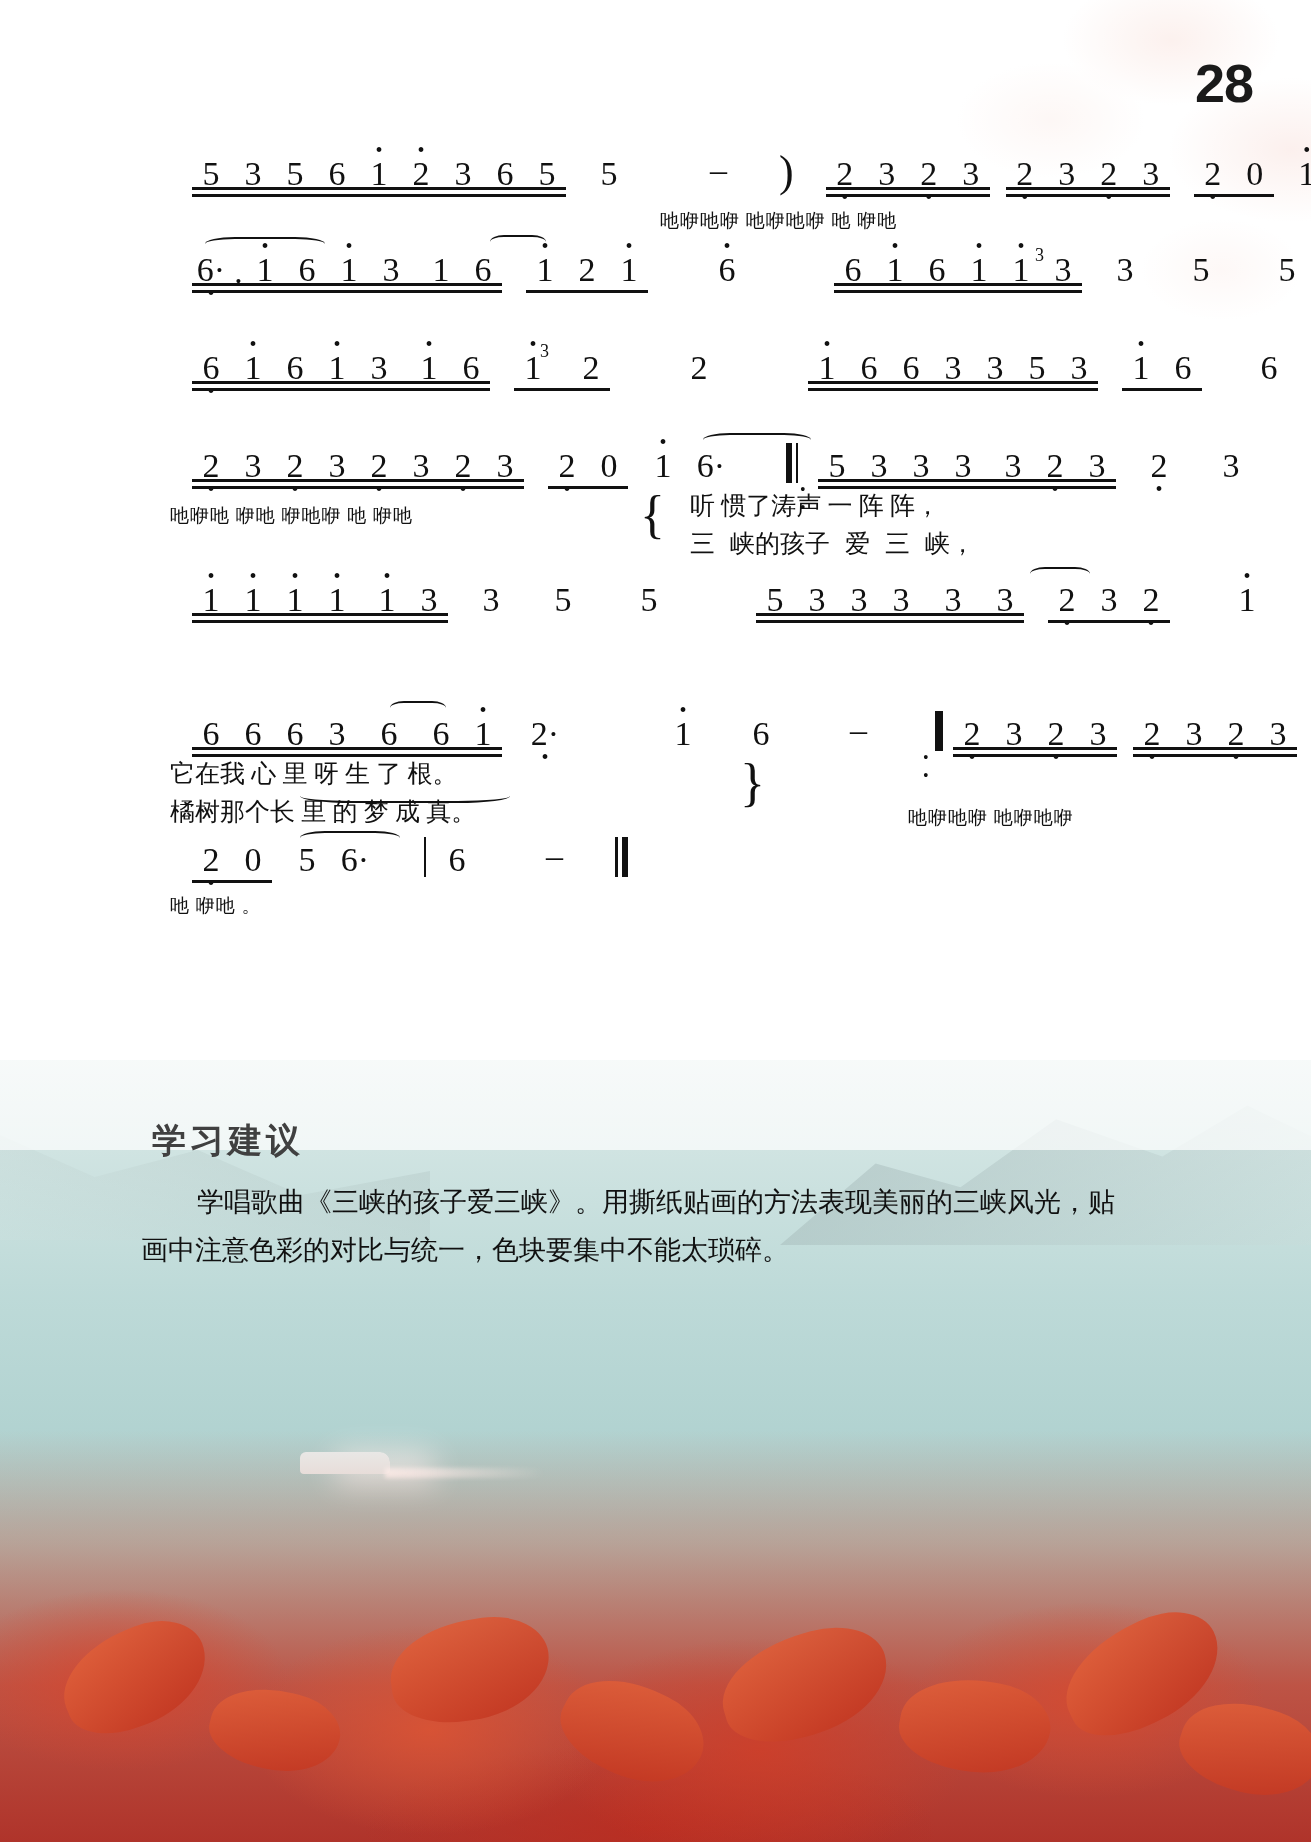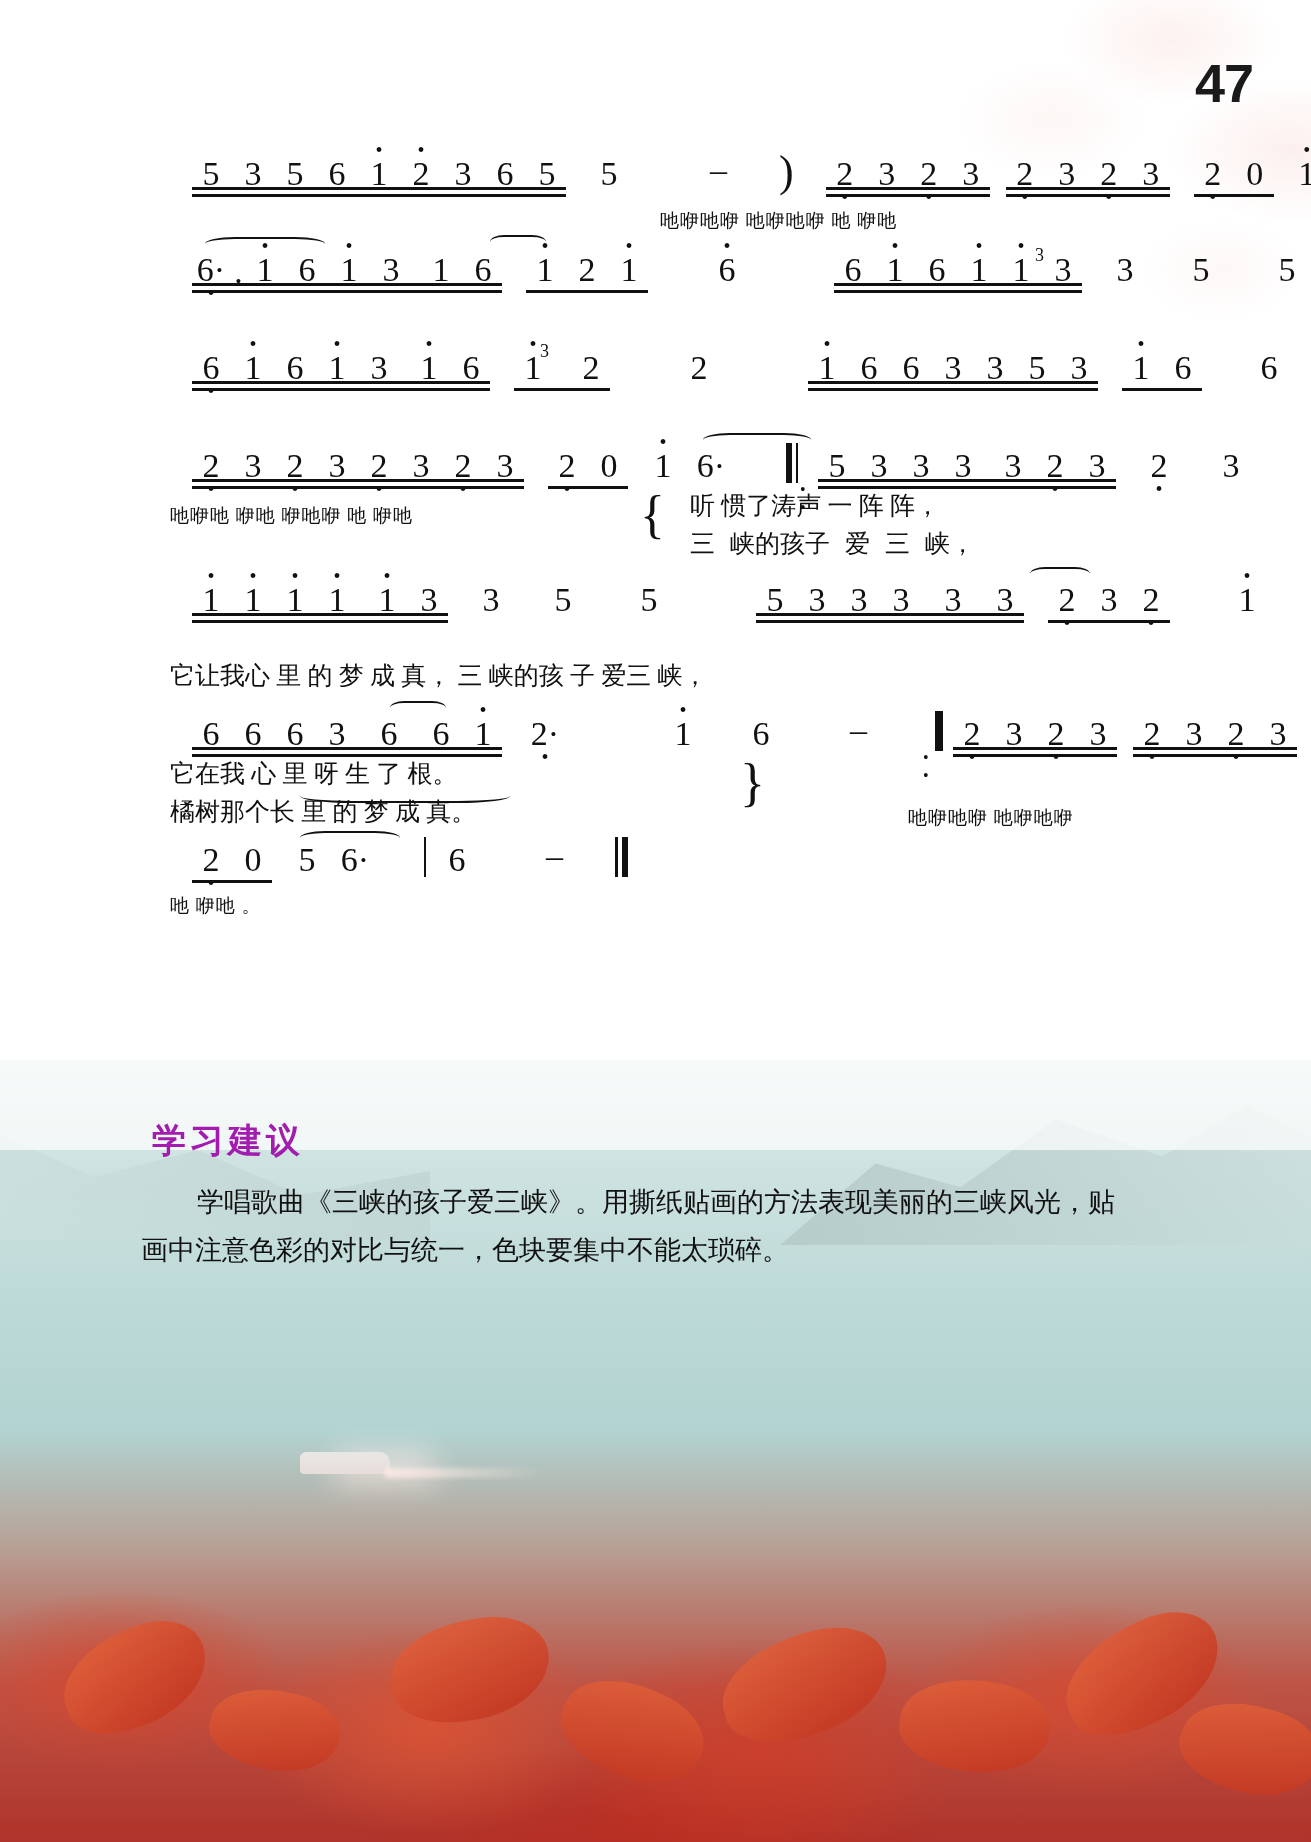--- a/index.html
+++ b/index.html
@@ -172,21 +172,21 @@
   }
   .slur-brace {
     position:absolute; font-size:44px; color:#111; font-family:"Liberation Serif",serif;
   }
   .triplet { position:absolute; font-size:18px; color:#111; }
 
   
   .suggest-title {
     position:absolute; left:152px; top:1118px;
     font-family:"Liberation Serif", serif;
-    font-size:34px; font-weight:bold; color:#a21caf;
+    font-size:34px; font-weight:bold; color:#404040;
     letter-spacing:4px;
   }
   .suggest-body {
     position:absolute; left:141px; top:1178px; width:1000px;
     font-family:"Liberation Serif", serif;
     font-size:27px; line-height:48px; color:#111;
     text-indent:56px;
   }
 </style>
 </head>
@@ -207,21 +207,21 @@
     <div class="leaf" style="left:900px; top:250px; width:150px; height:92px; transform:rotate(10deg);"></div>
     <div class="leaf" style="left:1060px; top:195px; width:165px; height:98px; transform:rotate(-26deg);"></div>
     <div class="leaf" style="left:1180px; top:275px; width:140px; height:88px; transform:rotate(18deg);"></div>
   </div>
   <div class="bg-top-leaves"></div>
   <div class="veil"></div>
 </div>
 
 <div class="content">
 
-  <div class="page-number">47</div>
+  <div class="page-number">28</div>
 
   <div class="score">
 
     <div class="sys">
       <div class="line">
         <div class="beamgrp two">
           <div class="n">5</div>
           <div class="n">3</div>
           <div class="n">5</div>
           <div class="n">6</div>
@@ -408,21 +408,20 @@
         <div class="bar"></div>
         <div class="beamgrp one">
           <div class="n oc-dn">2</div>
           <div class="n">3</div>
           <div class="n oc-dn">2</div>
         </div>
         <div class="n oc-up" style="margin-left:54px;">1</div>
         <div class="bar" style="margin-left:56px;"></div>
       </div>
       <div class="tie" style="left:1030px; top:-10px; width:60px;"></div>
-      <div class="lyr" style="left:170px; top:82px;">它让我心 里 的    梦 成  真，      三   峡的孩 子    爱三    峡，</div>
     </div>
 
     <div class="sys" style="margin-top:84px;">
       <div class="line">
         <div class="beamgrp two">
           <div class="n">6</div>
           <div class="n">6</div>
           <div class="n">6</div>
           <div class="n">3</div>
           <div class="n" style="margin-left:10px;">6</div>

